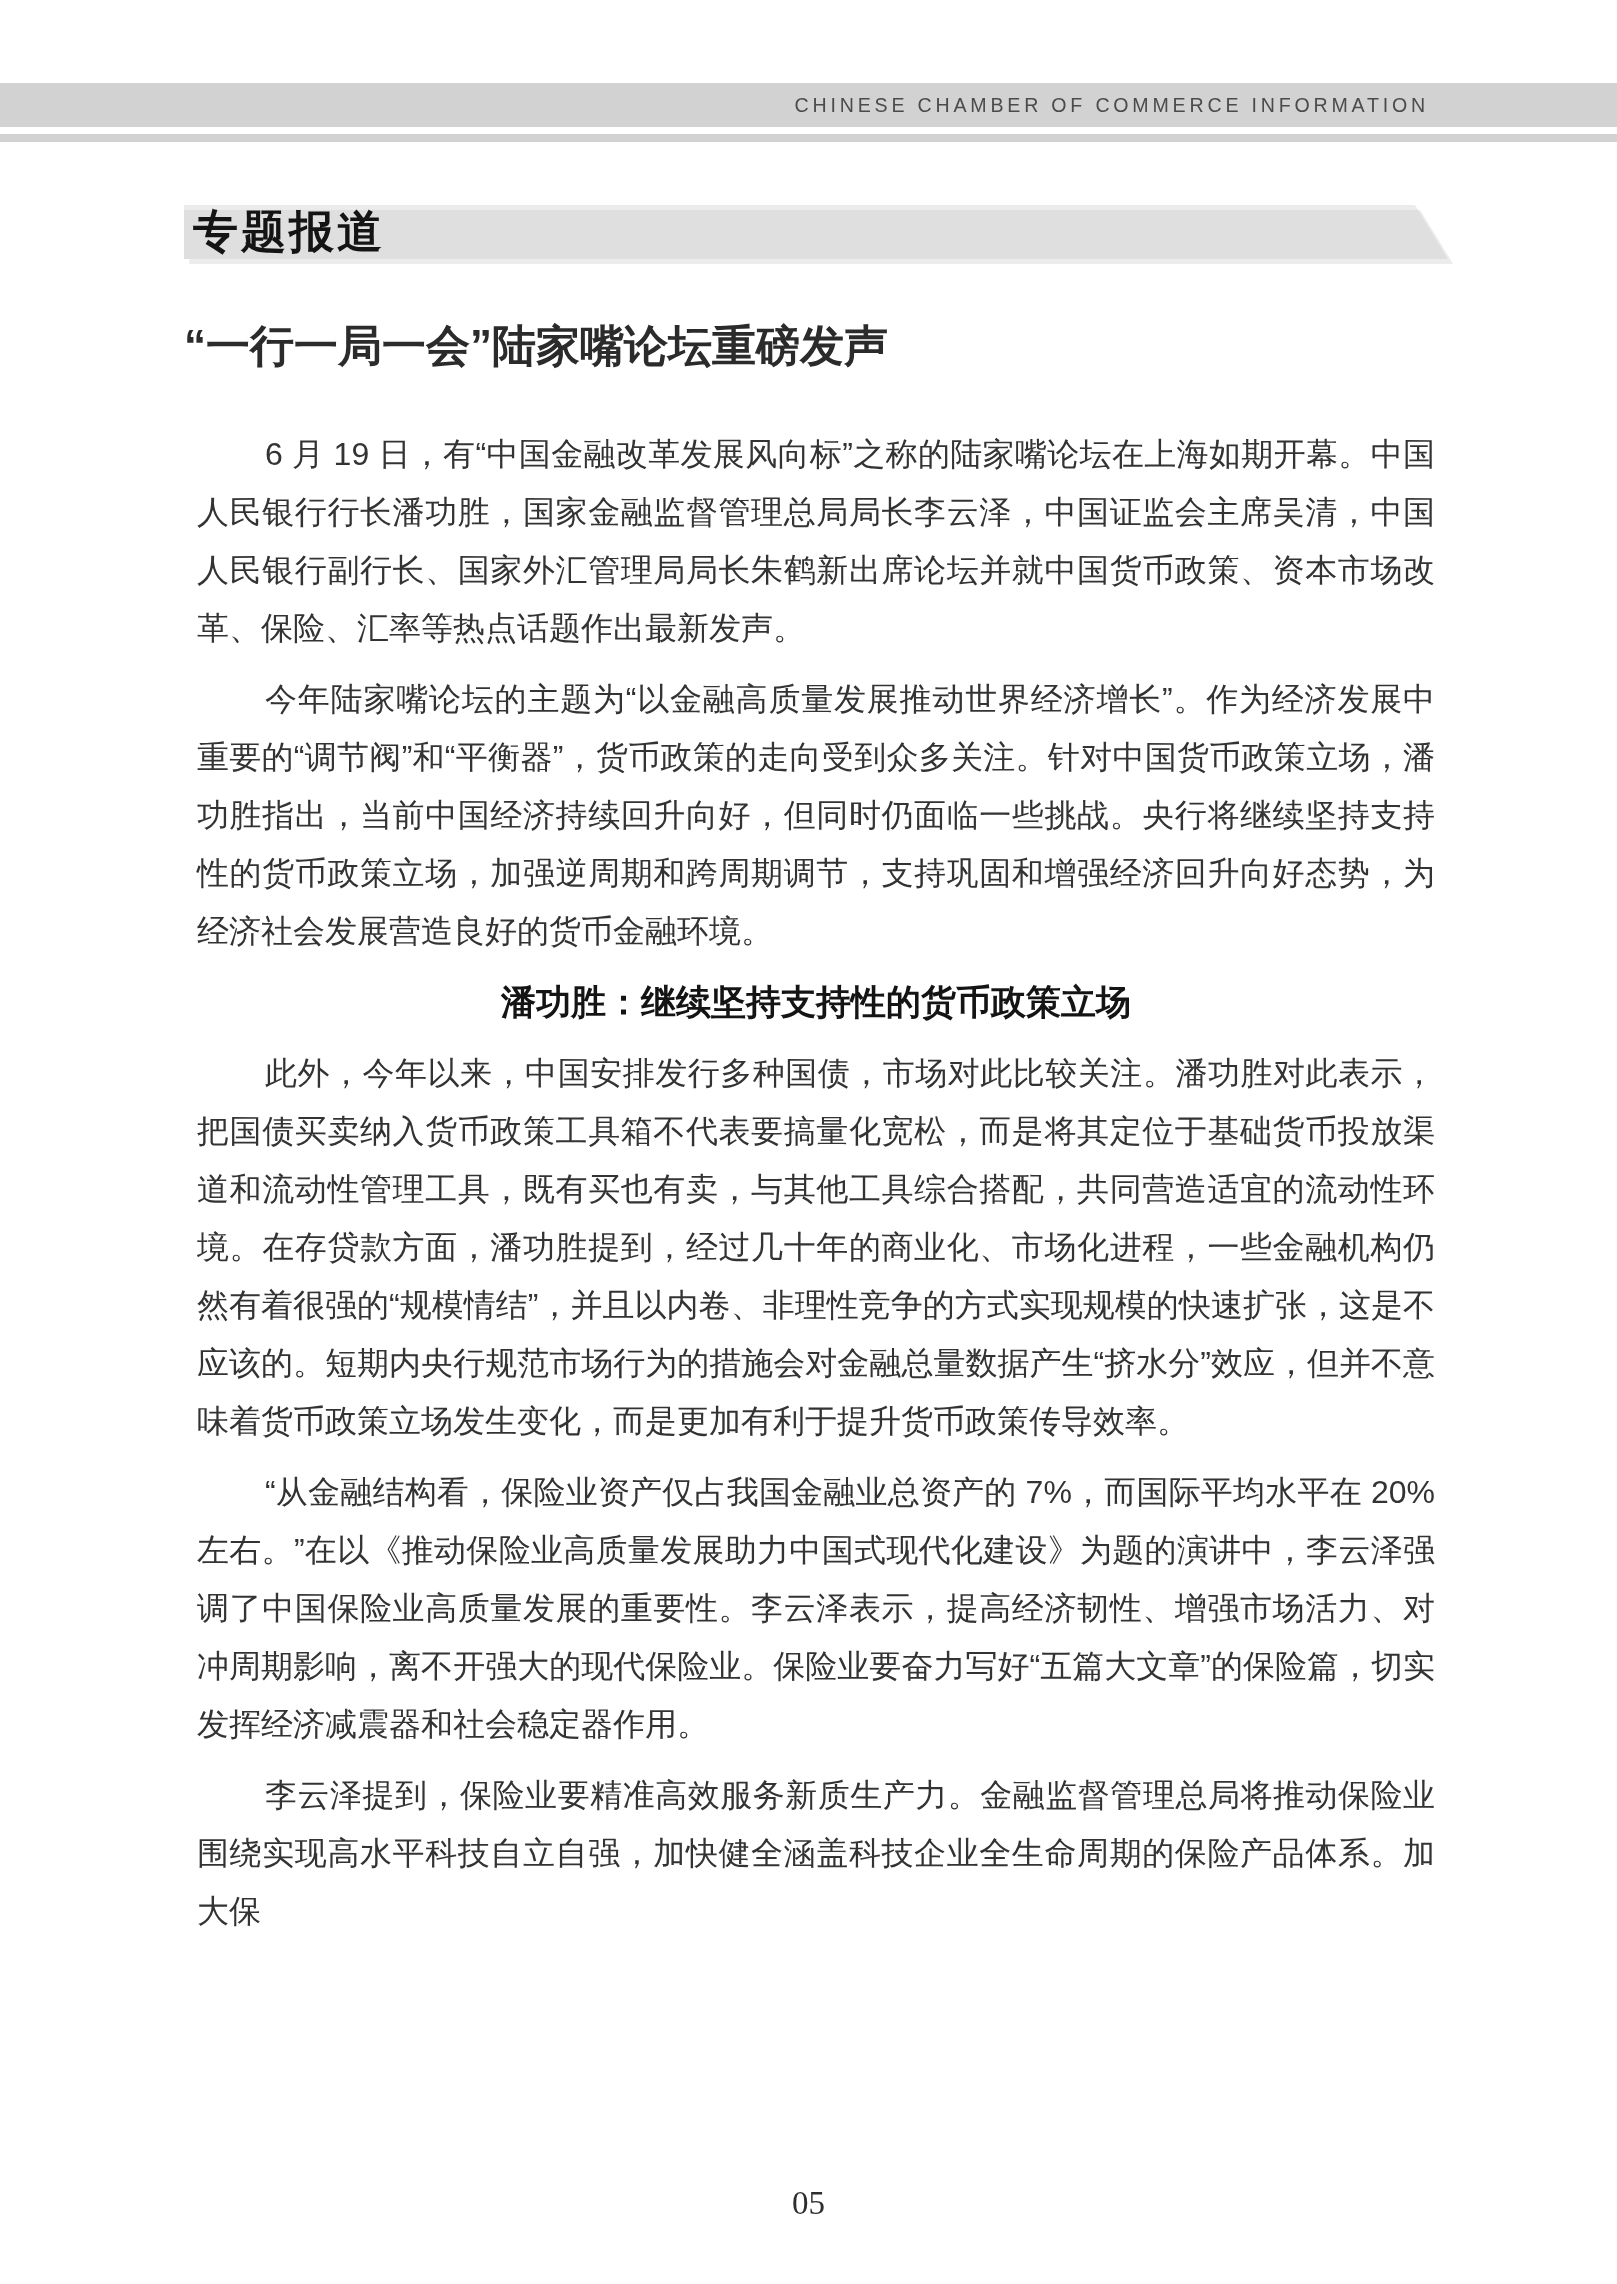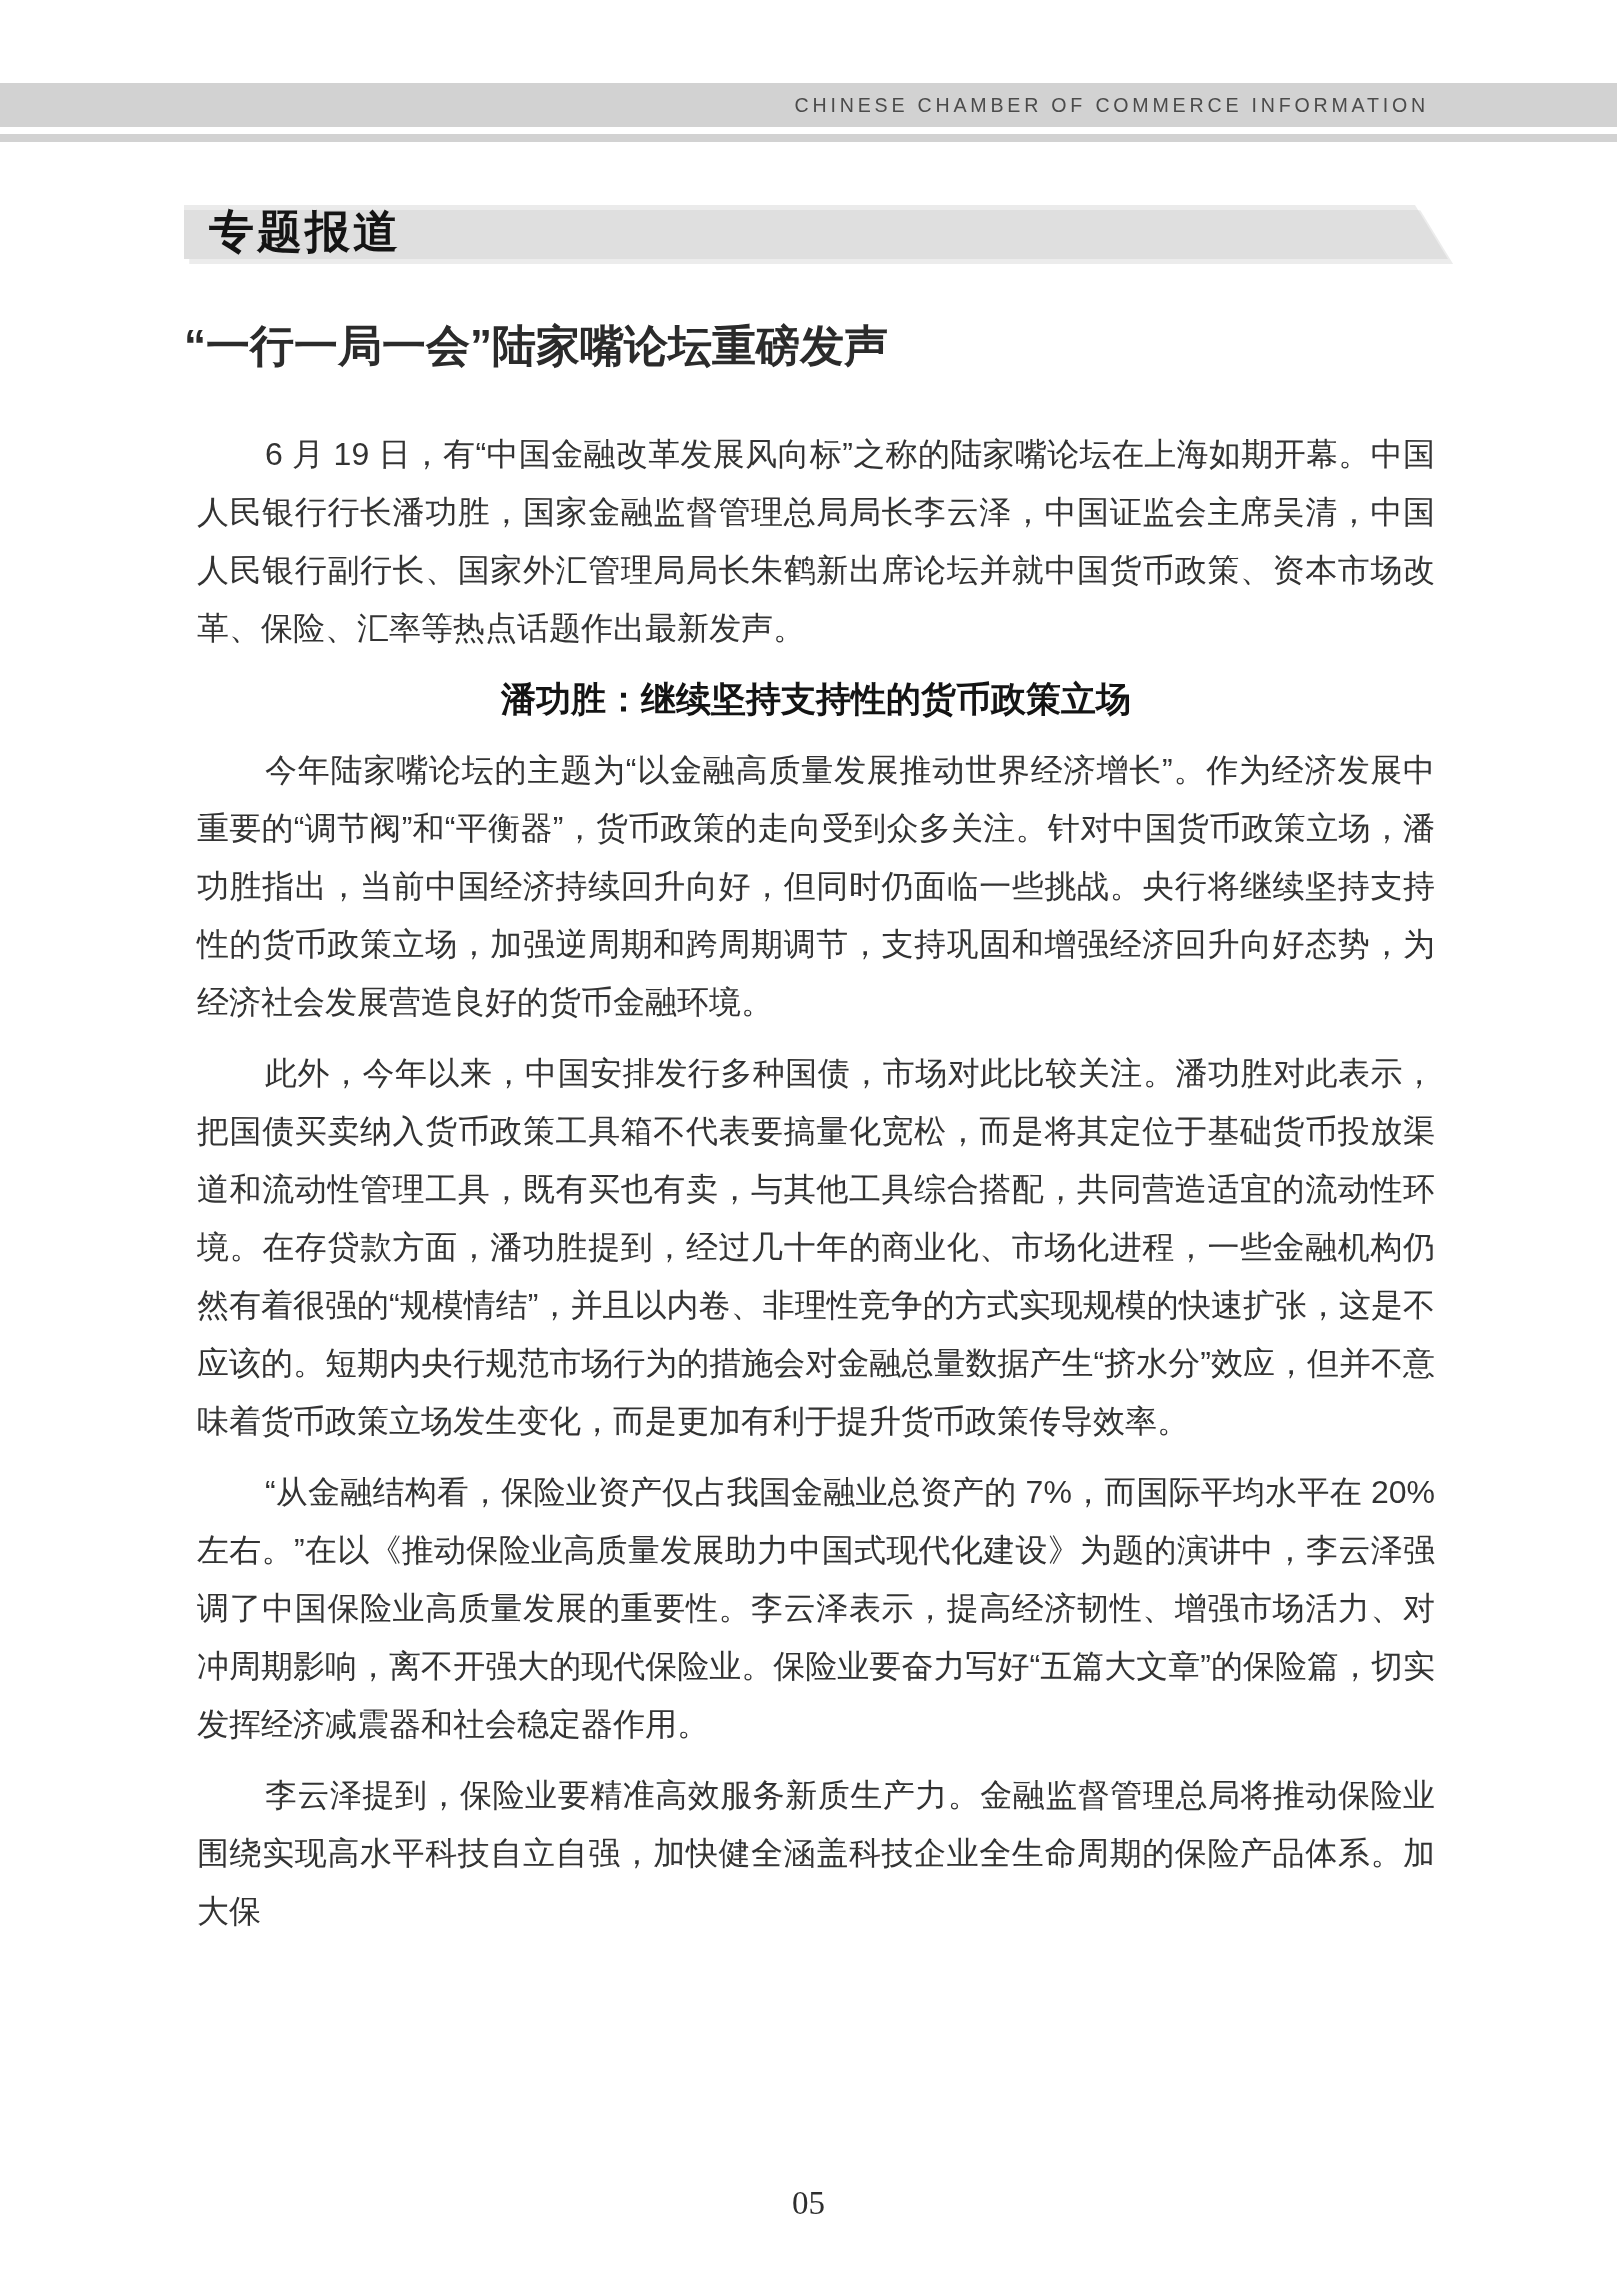--- a/index.html
+++ b/index.html
@@ -67,21 +67,21 @@
     background: linear-gradient(#ebebeb 0 5.3px, #dfdfdf 5.3px);
     clip-path: polygon(0 0, calc(100% - 33px) 0, 100% 100%, 0 100%);
     display: flex;
     align-items: center;
   }
   .bar-face .bar-label {
     font-family: "Liberation Serif", serif;
     font-weight: bold;
     font-size: 45px;
     color: #141414;
-    padding-left: 25px;
+    padding-left: 9px;
     letter-spacing: 3px;
     line-height: 54px;
   }
 
   
   .editor-note {
     font-size: 32px;
     line-height: 63px;
     font-weight: bold;
     color: #161616;
@@ -147,23 +147,23 @@
       <div class="bar-face">
         <span class="bar-label">专题报道</span>
       </div>
     </div>
 
 
     <div class="article-title">“一行一局一会”陆家嘴论坛重磅发声</div>
 
     <p class="para first">6 月 19 日，有“中国金融改革发展风向标”之称的陆家嘴论坛在上海如期开幕。中国人民银行行长潘功胜，国家金融监督管理总局局长李云泽，中国证监会主席吴清，中国人民银行副行长、国家外汇管理局局长朱鹤新出席论坛并就中国货币政策、资本市场改革、保险、汇率等热点话题作出最新发声。</p>
 
+    <p class="para">今年陆家嘴论坛的主题为“以金融高质量发展推动世界经济增长”。作为经济发展中重要的“调节阀”和“平衡器”，货币政策的走向受到众多关注。针对中国货币政策立场，潘功胜指出，当前中国经济持续回升向好，但同时仍面临一些挑战。央行将继续坚持支持性的货币政策立场，加强逆周期和跨周期调节，支持巩固和增强经济回升向好态势，为经济社会发展营造良好的货币金融环境。</p>
+
     <p class="para subhead">潘功胜：继续坚持支持性的货币政策立场</p>
-
-    <p class="para">今年陆家嘴论坛的主题为“以金融高质量发展推动世界经济增长”。作为经济发展中重要的“调节阀”和“平衡器”，货币政策的走向受到众多关注。针对中国货币政策立场，潘功胜指出，当前中国经济持续回升向好，但同时仍面临一些挑战。央行将继续坚持支持性的货币政策立场，加强逆周期和跨周期调节，支持巩固和增强经济回升向好态势，为经济社会发展营造良好的货币金融环境。</p>
 
     <p class="para">此外，今年以来，中国安排发行多种国债，市场对此比较关注。潘功胜对此表示，把国债买卖纳入货币政策工具箱不代表要搞量化宽松，而是将其定位于基础货币投放渠道和流动性管理工具，既有买也有卖，与其他工具综合搭配，共同营造适宜的流动性环境。在存贷款方面，潘功胜提到，经过几十年的商业化、市场化进程，一些金融机构仍然有着很强的“规模情结”，并且以内卷、非理性竞争的方式实现规模的快速扩张，这是不应该的。短期内央行规范市场行为的措施会对金融总量数据产生“挤水分”效应，但并不意味着货币政策立场发生变化，而是更加有利于提升货币政策传导效率。</p>
 
 
     <p class="para">“从金融结构看，保险业资产仅占我国金融业总资产的 7%，而国际平均水平在 20% 左右。”在以《推动保险业高质量发展助力中国式现代化建设》为题的演讲中，李云泽强调了中国保险业高质量发展的重要性。李云泽表示，提高经济韧性、增强市场活力、对冲周期影响，离不开强大的现代保险业。保险业要奋力写好“五篇大文章”的保险篇，切实发挥经济减震器和社会稳定器作用。</p>
 
     <p class="para">李云泽提到，保险业要精准高效服务新质生产力。金融监督管理总局将推动保险业围绕实现高水平科技自立自强，加快健全涵盖科技企业全生命周期的保险产品体系。加大保</p>
 
   </div>
 

